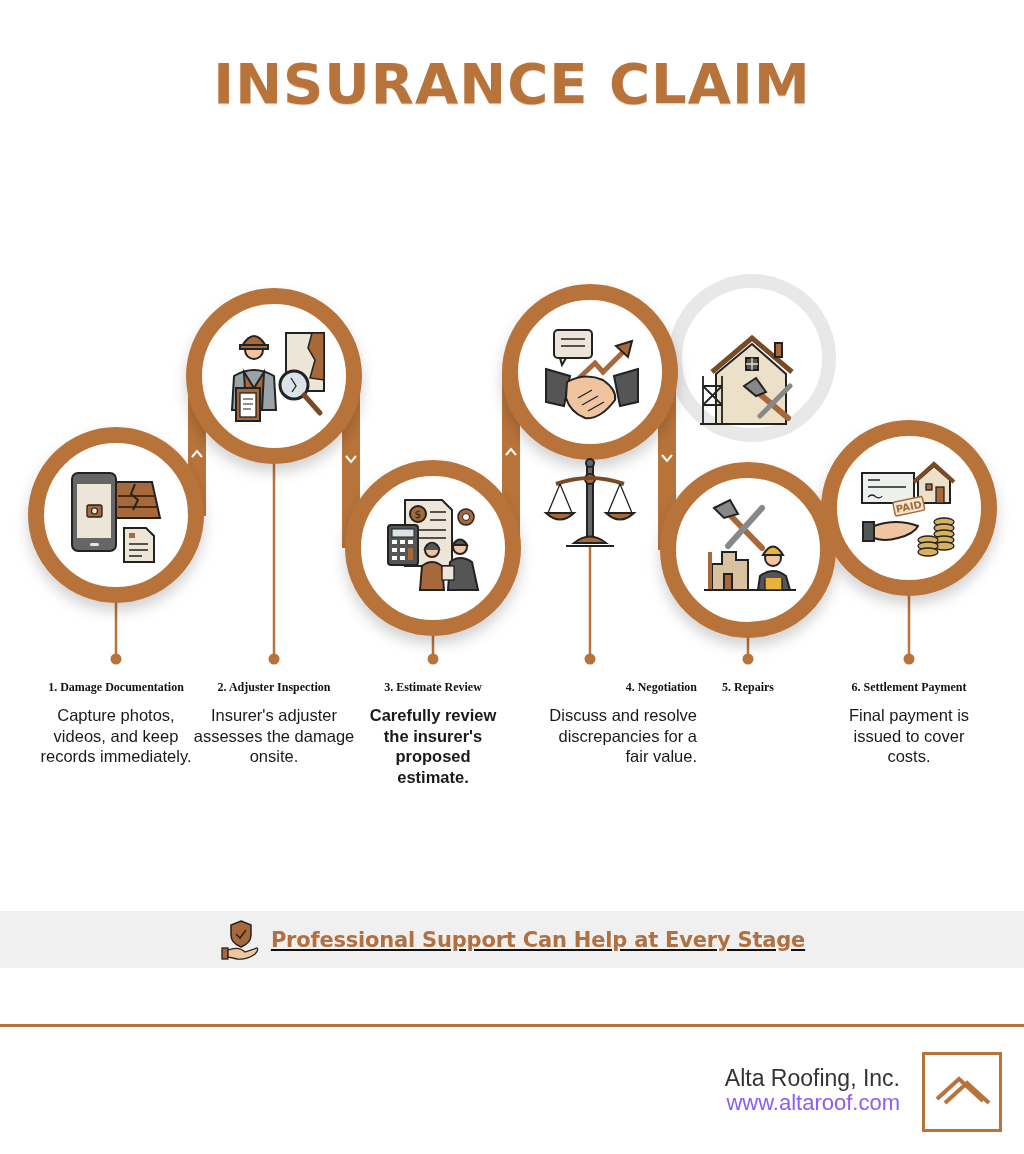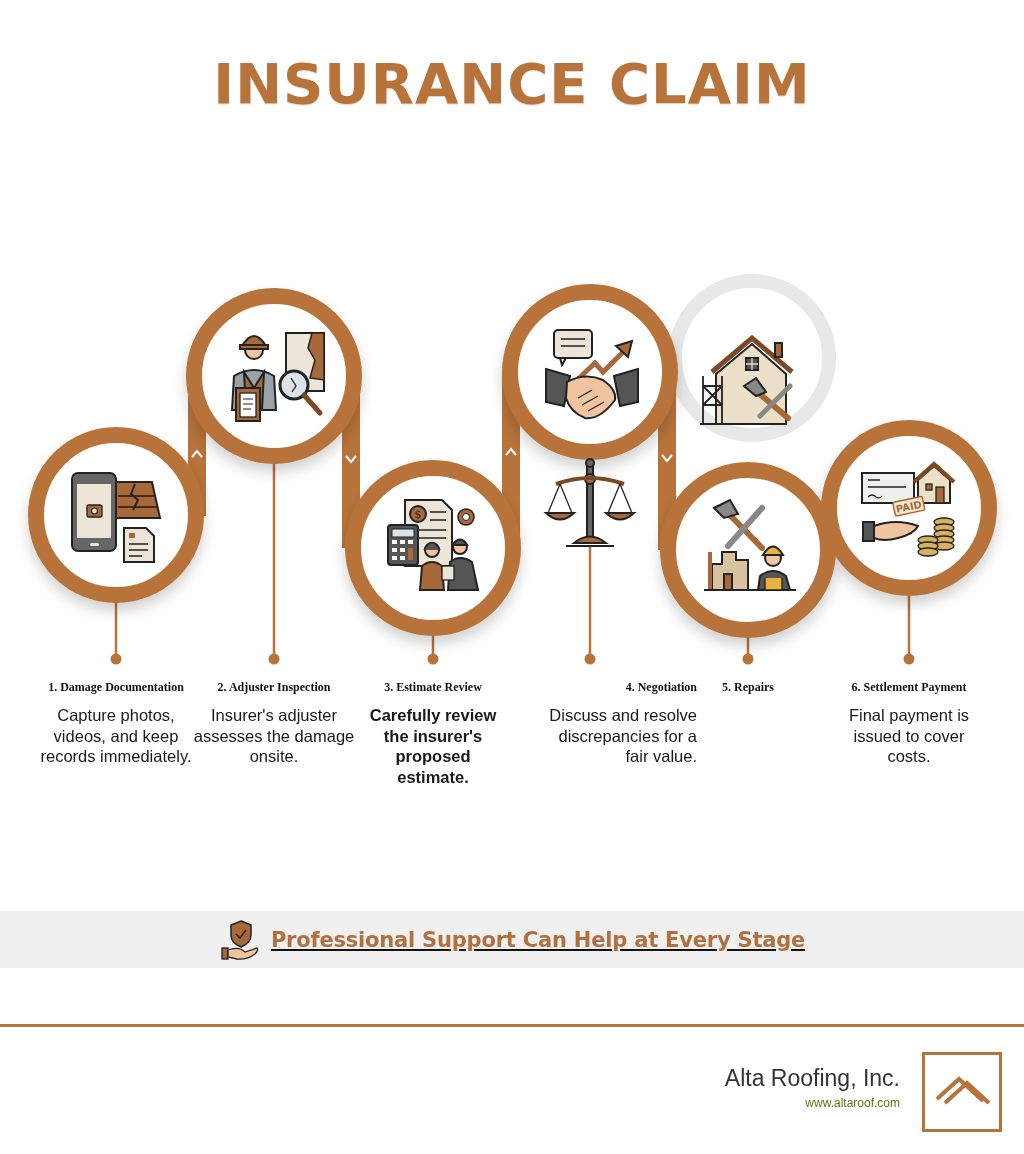--- a/index.html
+++ b/index.html
@@ -35,21 +35,21 @@
   .banner-icon { width: 44px; height: 44px; margin-right: 8px; }
   .banner-text {
     font-family: "DejaVu Sans", "Liberation Sans", sans-serif;
     font-weight: bold; font-size: 21px; color: #B07040; letter-spacing: -0.2px;
   }
 
   .footer-line { position: absolute; left: 0; top: 1024px; width: 1024px; height: 3px; background: #B8733A; }
 
   .company { position: absolute; right: 124px; top: 1064px; text-align: right; }
   .company-name { font-weight: normal; font-size: 23px; color: #333; line-height: 28px; }
-  .company-url { font-size: 12px; color: #4d7c0f; line-height: 22px; }
+  .company-url { font-size: 22px; color: #8b5cf6; line-height: 22px; }
 
   .logo { position: absolute; left: 922px; top: 1052px; width: 80px; height: 80px; border: 3px solid #B8733A; background: #fff; }
   .logo svg { width: 74px; height: 74px; }
 </style>
 </head>
 <body>
 
 <div class="title">
   <span>INSURANCE CLAIM</span>
 </div>

